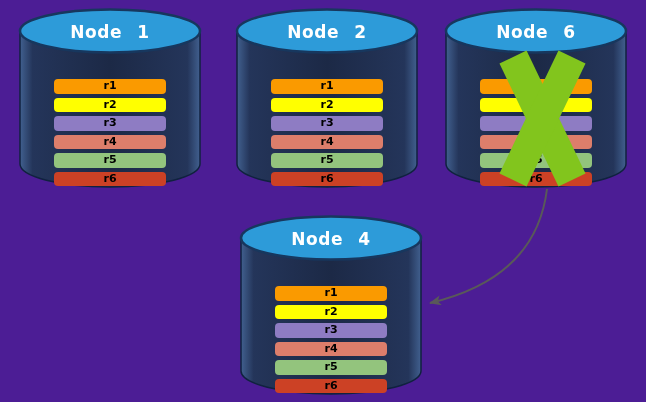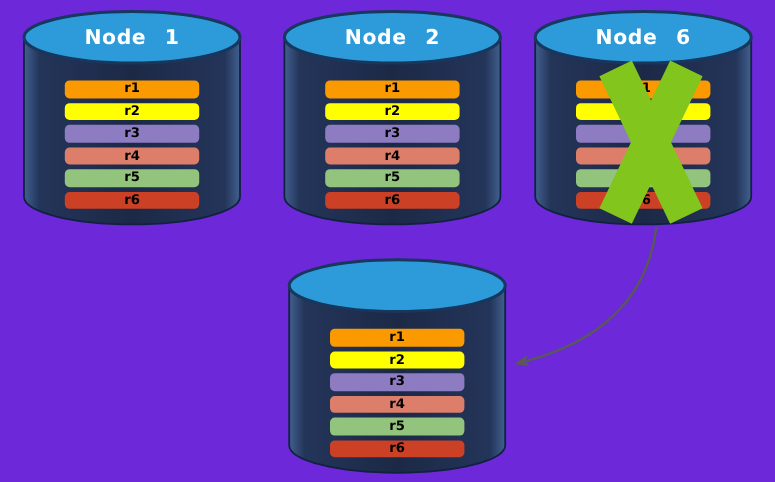--- a/index.html
+++ b/index.html
@@ -3,21 +3,21 @@
 <meta charset="utf-8">
 <style>
   html,body { margin:0; padding:0; }
   body {
     font-family: "Liberation Sans", sans-serif;
     background:#ffffff;
   }
   .canvas {
     position:relative;
     width:646px; height:402px;
-    background:#6d28d9;
+    background:#4c1d95;
     overflow:hidden;
   }
   .cyl {
     position:absolute;
     width:186px; height:182px;
   }
   .cyl .shape {
     position:absolute; left:0; top:0;
     width:186px; height:182px;
     display:block;
@@ -26,21 +26,21 @@
     position:absolute; top:15px; left:0; right:0;
     text-align:center;
     font-family:"DejaVu Sans", sans-serif;
     font-weight:bold;
     font-size:17px;
     color:#fff;
     word-spacing:9px;
     letter-spacing:0.5px;
   }
   .bars {
-    position:absolute; left:37px; top:60px;
+    position:absolute; left:37px; top:72px;
     width:112px;
     display:flex; flex-direction:column; gap:4px;
   }
   .bar {
     height:14.5px;
     border-radius:4px;
     text-align:center;
     font-family:"DejaVu Sans", sans-serif;
     font-weight:bold;
     font-size:11px;
@@ -144,20 +144,21 @@
           <stop offset="0" stop-color="#41608F"></stop>
             <stop offset="0.07" stop-color="#24355A"></stop>
           <stop offset="0.5" stop-color="#1C2946"></stop>
             <stop offset="0.93" stop-color="#24355A"></stop>
           <stop offset="1" stop-color="#41608F"></stop>
         </linearGradient>
       </defs>
       <path d="M3,24 L3,157 A90,23 0 0 0 183,157 L183,24 Z" fill="url(#bg4)" stroke="#10223F" stroke-width="1.5"></path>
       <ellipse cx="93" cy="24" rx="90" ry="21.5" stroke-width="2.5" stroke="#17375E" style="fill: rgb(45, 155, 217);"></ellipse>
     </svg>
+    <div class="node-label" style="color: rgb(255, 255, 255);">Node 4</div>
     <div class="bars">
       <div class="bar" style="background-color: rgb(250, 154, 0);">r1</div>
       <div class="bar" style="background-color: rgb(255, 255, 0);">r2</div>
       <div class="bar" style="background-color: rgb(142, 124, 195);">r3</div>
       <div class="bar" style="background-color: rgb(221, 126, 107);">r4</div>
       <div class="bar" style="background-color: rgb(147, 196, 125);">r5</div>
       <div class="bar" style="background-color: rgb(204, 65, 37);">r6</div>
     </div>
   </div>
 

